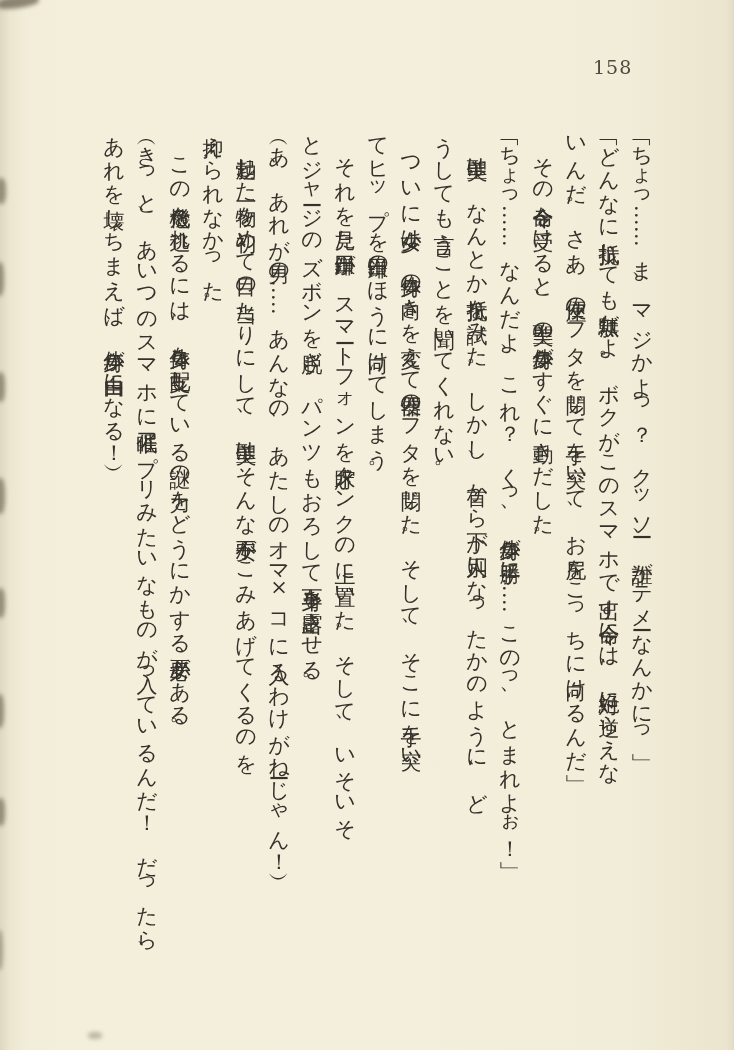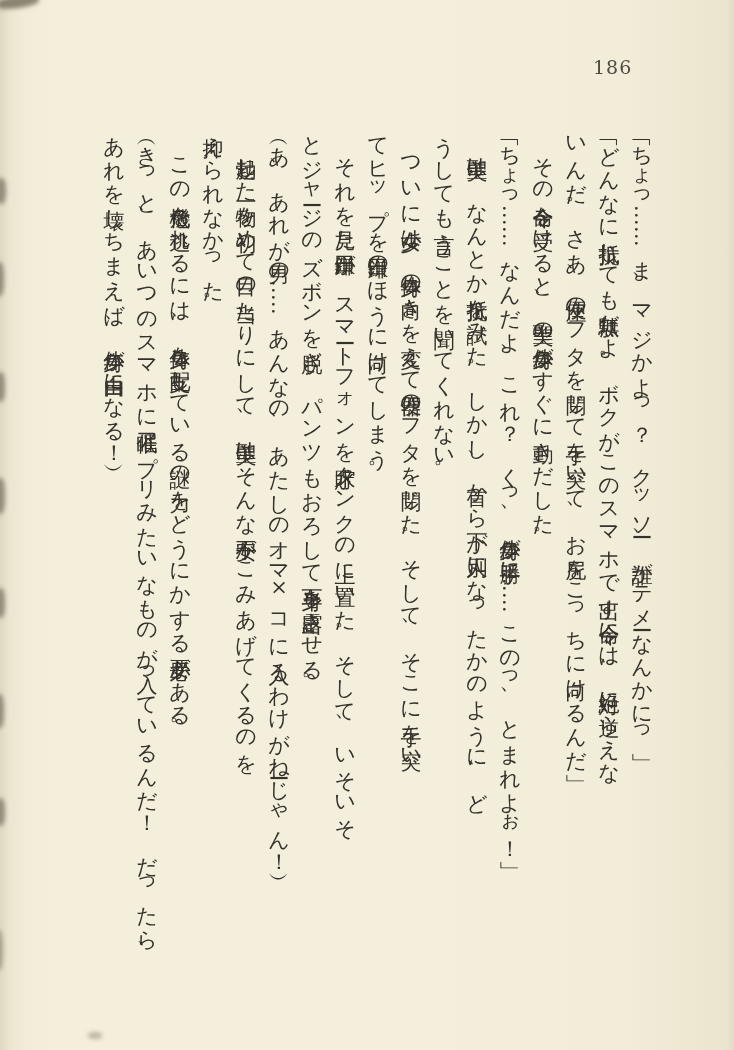--- a/index.html
+++ b/index.html
@@ -68,21 +68,21 @@
   .s6  { left: -4px; top: 588px; width: 9px;  height: 30px; }
   .s7  { left: -5px; top: 694px; width: 9px;  height: 34px; }
   .s8  { left: -4px; top: 798px; width: 9px;  height: 28px; }
   .s9  { left: -5px; top: 930px; width: 8px;  height: 40px; opacity:.4; }
   .s10 { left: 88px; top: 1032px; width: 14px; height: 7px; opacity:.35; }
 </style>
 </head>
 <body>
 
 <div class="page">
-  <div class="page-number">186</div>
+  <div class="page-number">158</div>
 
   <div class="text-block">
       <p class="col indent-half">「ちょっ……ま、マジかよっ？　クッソー、誰がテメーなんかにっ」</p>
       <p class="col indent-half">「どんなに抵抗しても無駄だよ。ボクがこのスマホで出す命令には、絶対に逆らえな</p>
       <p class="col indent-none">いんだ。さあ、便座のフタを閉じて手を突いて、お尻をこっちに向けるんだ」</p>
       <p class="col indent-full">その命令を受けると、聖美の身体がすぐに動きだした。</p>
       <p class="col indent-half">「ちょっ……なんだよ、これ？　くっ、身体が勝手に……このっ、とまれよぉ！」</p>
       <p class="col indent-full">聖美は、なんとか抵抗を試みた。しかし、首から下が別人になったかのように、ど</p>
       <p class="col indent-none">うしても言うことを聞いてくれない。</p>
       <p class="col indent-full">ついに少女は、身体の向きを変えて便器のフタを閉じた。そして、そこに手を突い</p>

